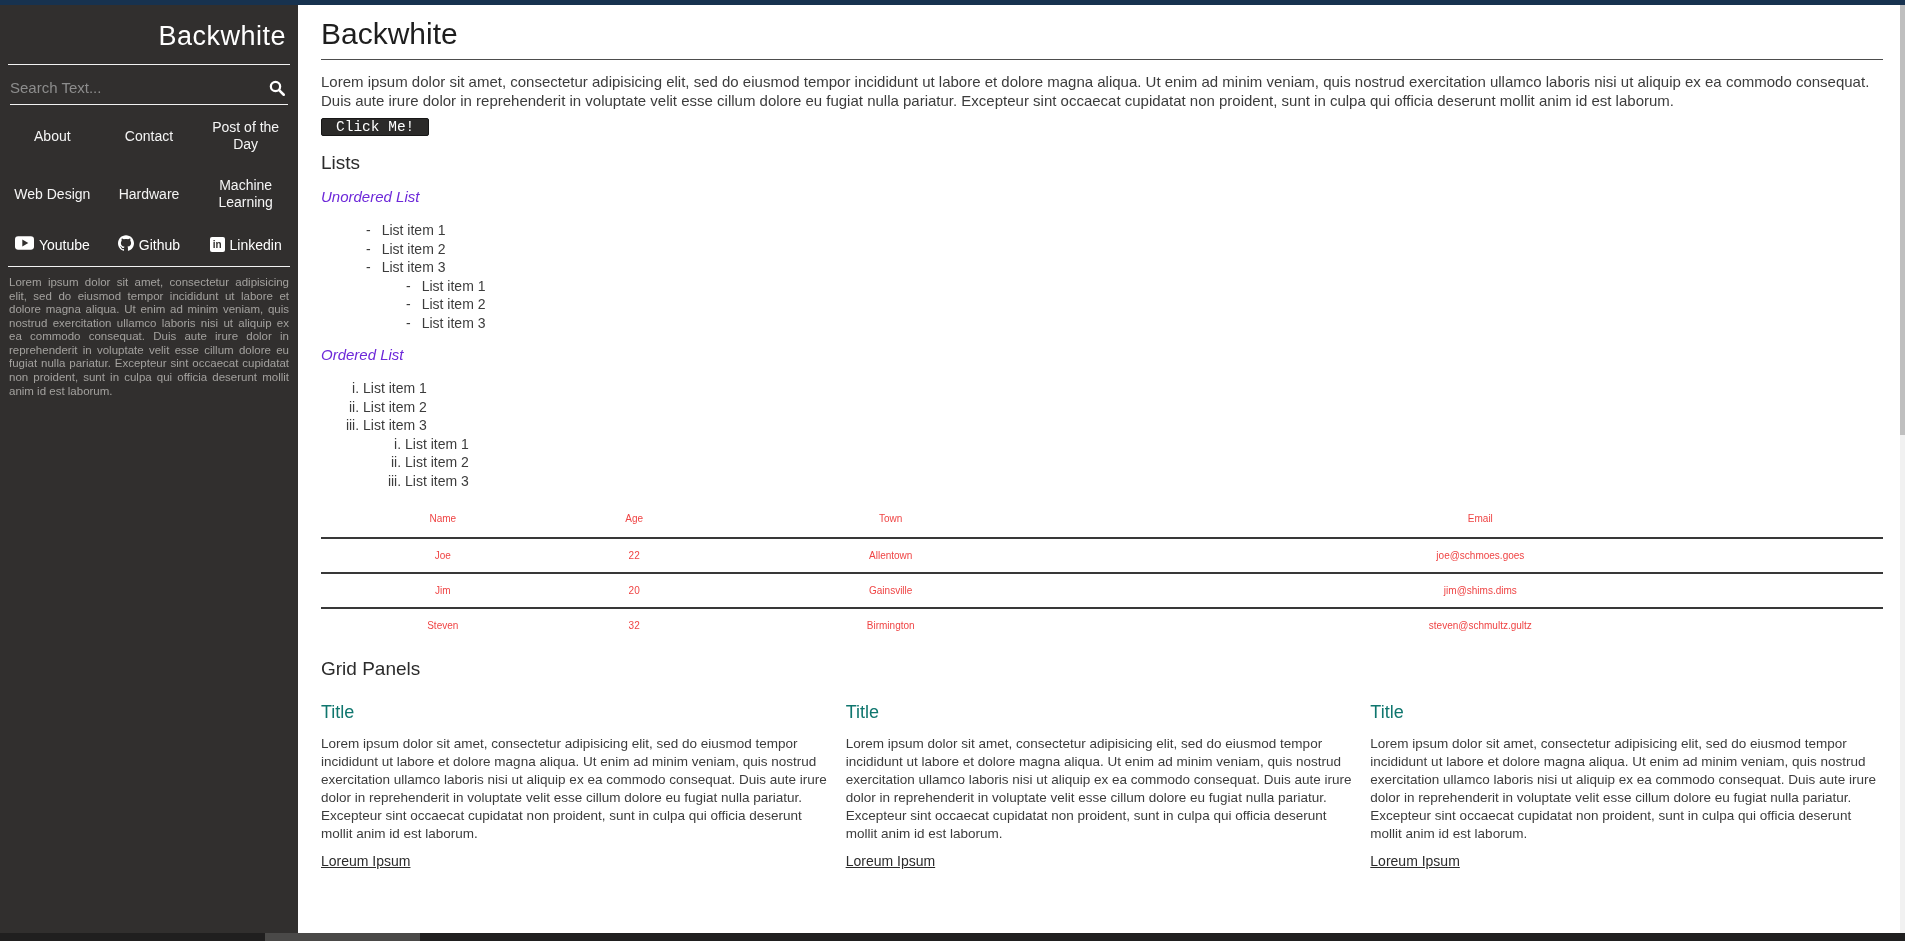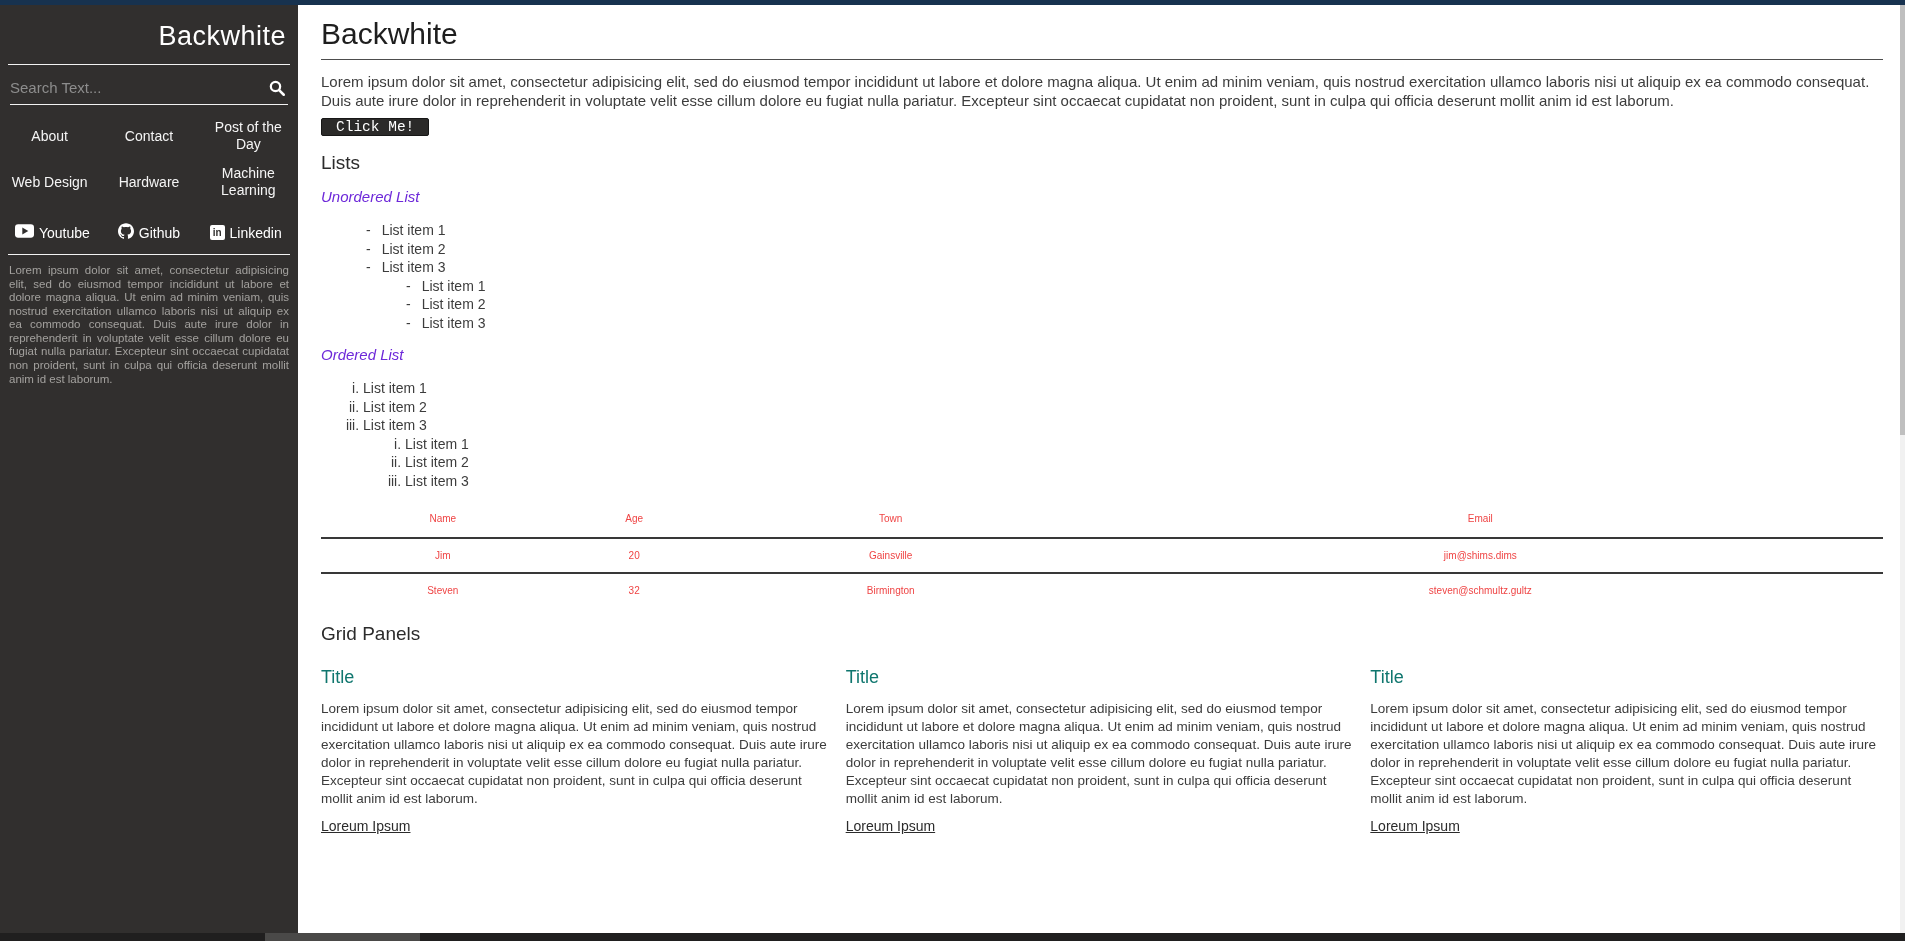--- a/index.html
+++ b/index.html
@@ -12,21 +12,21 @@
   .layout{display:flex;height:933px;padding-top:5px;}
 
   
   .sidebar{flex:0 0 298px;width:298px;background:#312f2e;color:#fff;box-sizing:border-box;overflow:hidden;}
   .side-title{text-align:right;margin:16px 12px 0;font-size:27px;font-weight:400;color:#fff;letter-spacing:.5px;}
   .side-rule{border:none;border-top:1px solid #f2f2f2;margin:12px 8px 0;}
   .search-row{margin:12px 10px 0;display:flex;align-items:center;border-bottom:1px solid #f2f2f2;padding-bottom:6px;}
   .search-row input{flex:1;background:transparent;border:none;outline:none;color:#ddd;font-size:15px;font-family:inherit;padding:2px 0;}
   .search-row input::placeholder{color:#8d8d8d;}
   .search-btn{background:none;border:none;padding:0 2px;cursor:pointer;line-height:0;}
-  .nav-grid{display:grid;grid-template-columns:repeat(3,1fr);margin:14px 6px 0;row-gap:24px;column-gap:4px;text-align:center;gap:12px;}
+  .nav-grid{display:grid;grid-template-columns:repeat(3,1fr);margin:14px 6px 0;row-gap:24px;column-gap:4px;text-align:center;}
   .nav-item{font-size:14px;color:#f5f5f5;line-height:17px;align-self:center;cursor:pointer;}
   .social-row{display:grid;grid-template-columns:repeat(3,1fr);margin:24px 4px 0;}
   .social-item{display:flex;align-items:center;justify-content:center;gap:5px;font-size:14px;color:#fff;cursor:pointer;}
   .li-badge{width:15px;height:15px;background:#fff;border-radius:2px;color:#312f2e;
     font-size:10px;font-weight:bold;display:flex;align-items:center;justify-content:center;}
   .li-badge::before{content:"in";}
   .side-about{margin:9px 9px 0;font-size:11.5px;line-height:1.18;color:#a3a19e;text-align:justify;}
 
   
   .main{flex:1;box-sizing:border-box;padding:2px 22px 0 23px;overflow:hidden;}
@@ -162,20 +162,26 @@
       <thead>
         <tr>
           <th>Name</th>
           <th>Age</th>
           <th>Town</th>
           <th>Email</th>
         </tr>
       </thead>
       <tbody>
         <tr>
+          <td>Joe</td>
+          <td>22</td>
+          <td>Allentown</td>
+          <td>joe@schmoes.goes</td>
+        </tr>
+        <tr>
           <td>Jim</td>
           <td>20</td>
           <td>Gainsville</td>
           <td>jim@shims.dims</td>
         </tr>
         <tr>
           <td>Steven</td>
           <td>32</td>
           <td>Birmington</td>
           <td>steven@schmultz.gultz</td>

